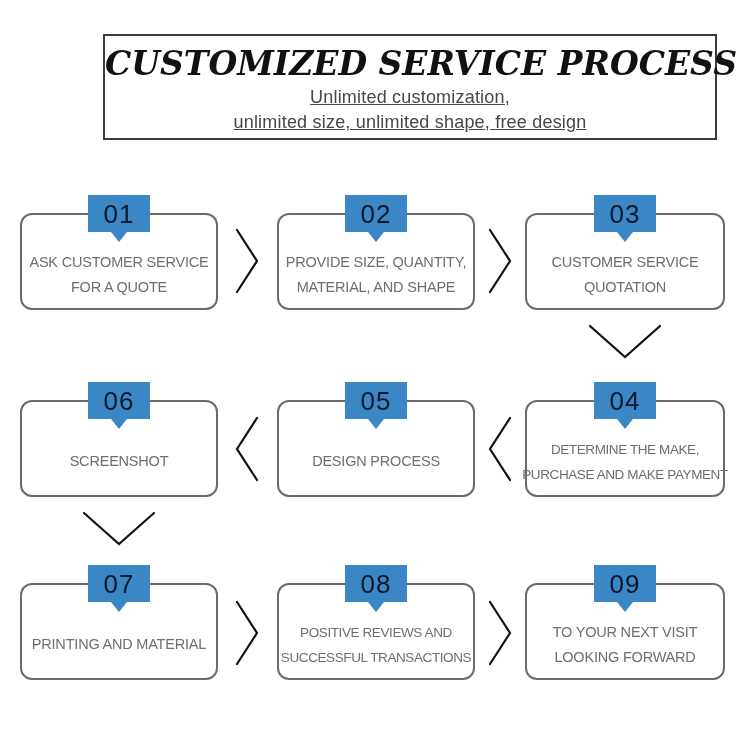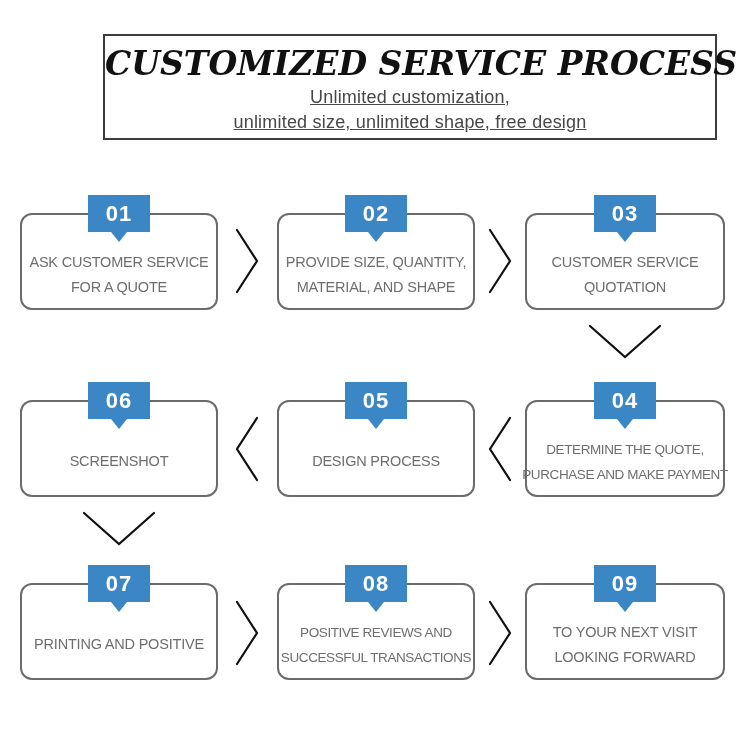--- a/index.html
+++ b/index.html
@@ -36,21 +36,21 @@
   .r1 { top: 213px; }
   .r2 { top: 400px; }
   .r3 { top: 583px; }
   .badge {
     position: absolute; left: 50%; transform: translateX(-50%);
     top: -20px; width: 62px; height: 37px;
     background: var(--badge-blue, #3b86c5);
     display: flex; align-items: center; justify-content: center;
   }
   .badge-num {
-    color: #ffffff; font-size: 22px; line-height: 1; letter-spacing: 1px; font-weight: bold;
+    color: #0f172a; font-size: 26px; line-height: 1; letter-spacing: 1px;
   }
   .badge-tail {
     position: absolute; left: 50%; transform: translateX(-50%); top: 100%;
     width: 0; height: 0;
     border-left: 8px solid transparent; border-right: 8px solid transparent;
     border-top: 10px solid var(--badge-blue, #3b86c5);
   }
   .card-text {
     position: absolute; inset: 0; padding-top: 26px;
     display: flex; flex-direction: column; align-items: center; justify-content: center;
@@ -131,32 +131,32 @@
 
   </div>
 </div>
 
 <div class="card c3 r2 tight">
   <div class="badge">
     <span class="badge-num">04</span>
     <span class="badge-tail"></span>
   </div>
   <div class="card-text">
-    <div class="card-line">DETERMINE THE QUOTE,</div>
+    <div class="card-line">DETERMINE THE MAKE,</div>
     <div class="card-line">PURCHASE AND MAKE PAYMENT</div>
   </div>
 </div>
 
 <div class="card c1 r3">
   <div class="badge">
     <span class="badge-num">07</span>
     <span class="badge-tail"></span>
   </div>
   <div class="card-text">
-    <div class="card-line">PRINTING AND POSITIVE</div>
+    <div class="card-line">PRINTING AND MATERIAL</div>
 
   </div>
 </div>
 
 <div class="card c2 r3 tight">
   <div class="badge">
     <span class="badge-num">08</span>
     <span class="badge-tail"></span>
   </div>
   <div class="card-text">

